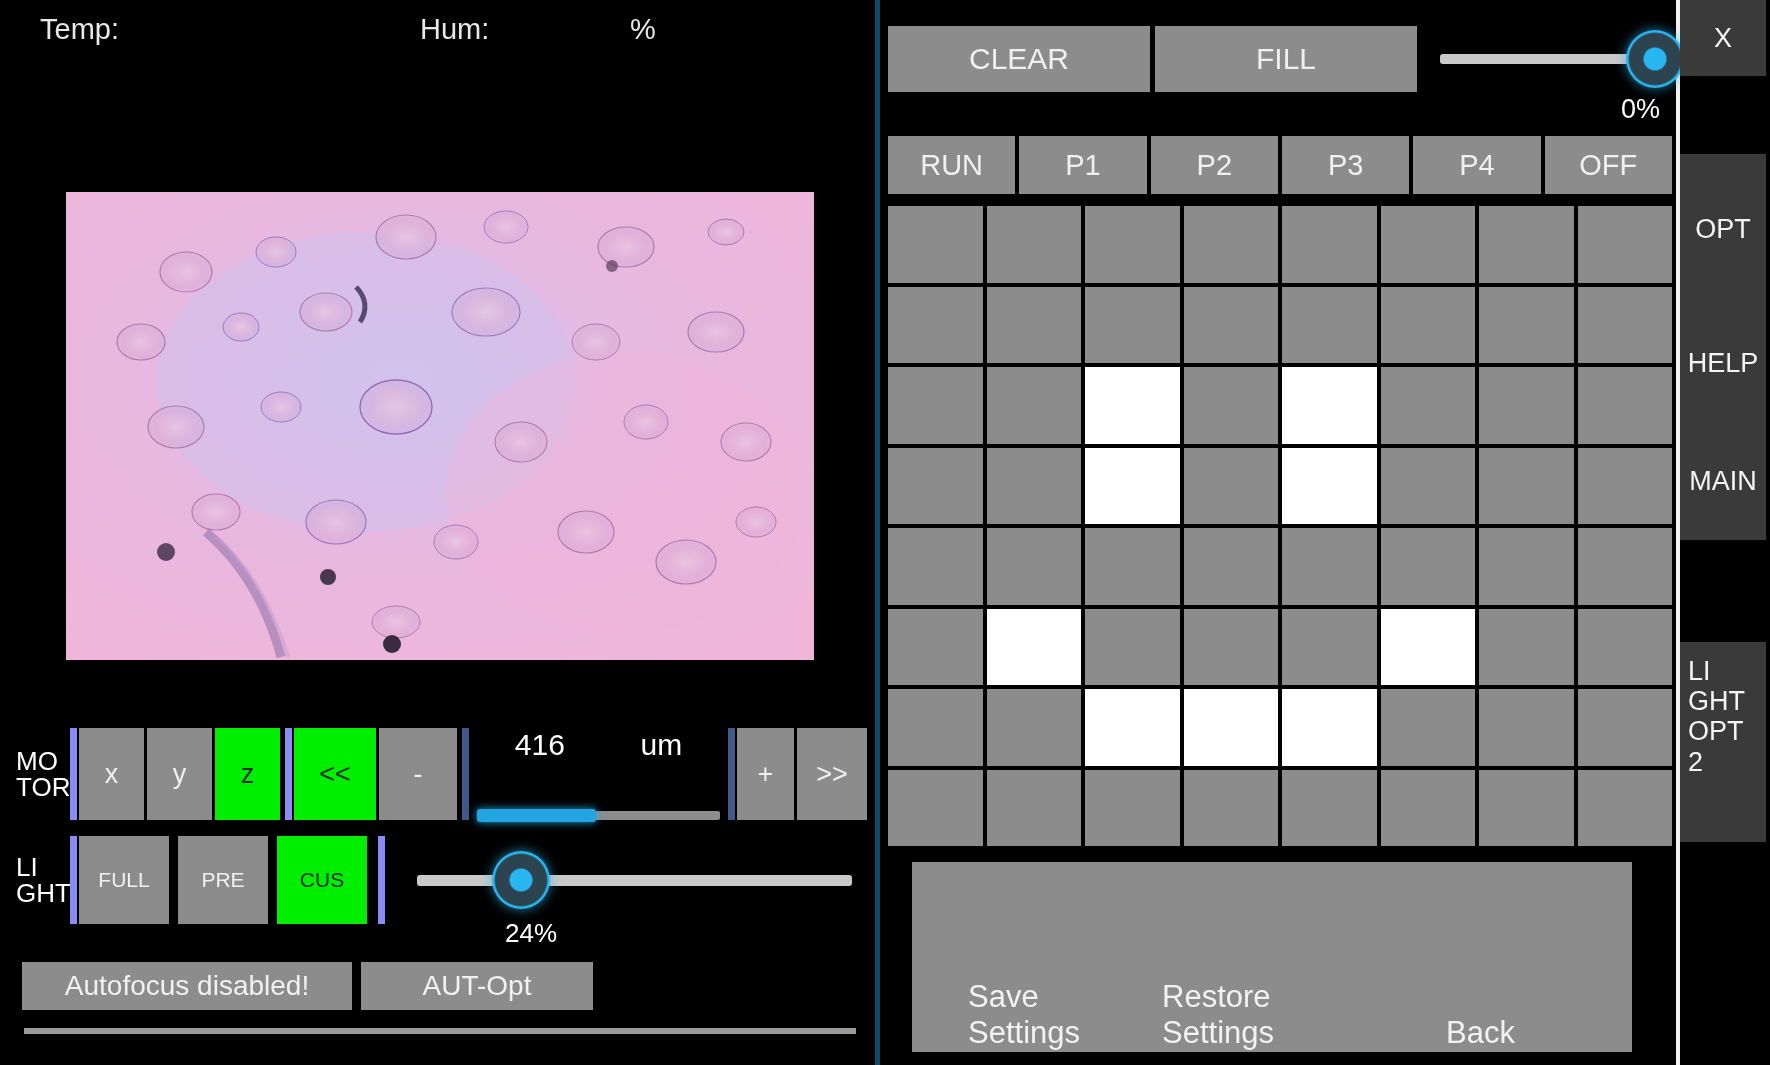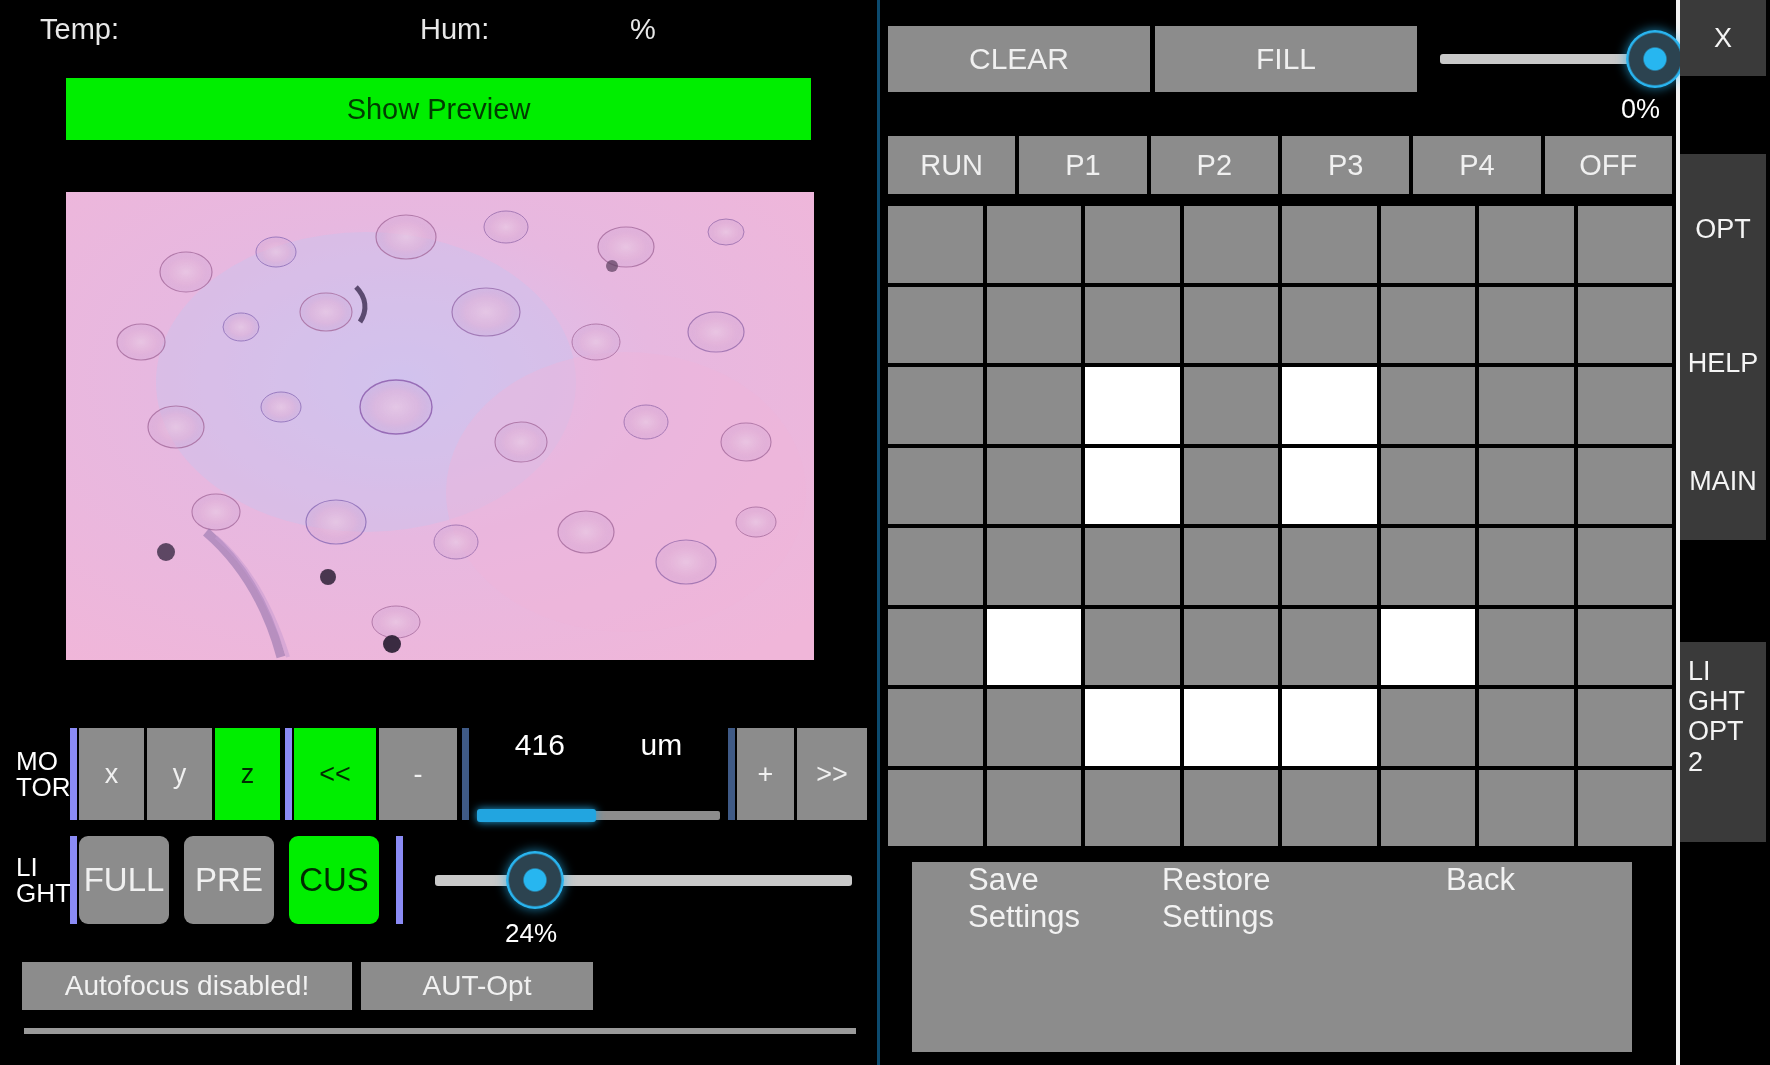--- a/index.html
+++ b/index.html
@@ -10,21 +10,21 @@
     overflow: hidden;
   }
   .root { position: relative; width: 1770px; height: 1065px; background: #000; display: flex; }
 
   
   .left-panel {
     position: relative;
     width: 880px; height: 1065px;
     background: #000;
     flex: 0 0 880px;
-    border-right: 3px solid #0c4a6e;
+    border-right: 5px solid #0c4a6e;
   }
   .env-row {
     display: flex; align-items: center;
     height: 58px; padding: 0 0 0 40px;
     color: #e8e8e8; font-size: 29px;
   }
   .env-label { width: 150px; text-align: left; }
   .env-label.hum { width: 210px; text-align: left; margin-left: 230px; }
   .env-pct { }
 
@@ -95,23 +95,23 @@
     box-shadow: 0 0 8px #22a5e0;
   }
 
   
   .light-row {
     position: absolute; left: 0; top: 836px;
     width: 880px; height: 88px;
     display: flex; align-items: stretch;
   }
   .lbtn {
-    background: #8c8c8c; color: #f0f0f0; font-size: 33px;
-    display: flex; align-items: center; justify-content: center;
-    width: 90px; margin-right: 15px; border-radius: 9px;
+    background: #8c8c8c; color: #f0f0f0; font-size: 21px;
+    display: flex; align-items: center; justify-content: center;
+    width: 90px; margin-right: 9px;
   }
   .lbtn.on { background: #00ee00; color: #002a00; }
   .light-slider-wrap {
     position: relative; flex: 1;
     display: flex; align-items: center;
     margin-left: 30px; padding-right: 28px;
   }
   .light-track {
     position: relative; width: 100%; height: 11px;
     background: #c9c9c9; border-radius: 3px;
@@ -207,21 +207,21 @@
     gap: 4px;
     background: #000;
   }
   .cell { background: #8c8c8c; }
   .cell.on { background: #ffffff; }
 
   .settings-panel {
     position: absolute; left: 32px; top: 862px;
     width: 720px; height: 190px;
     background: #8c8c8c;
-    display: flex; align-items: flex-start;
+    display: flex; align-items: flex-end;
   }
   .set-btn {
     color: #f2f2f2; font-size: 31px; line-height: 1.18;
     padding-left: 8px;
   }
   .set-btn.s1 { width: 240px; padding-left: 56px; }
   .set-btn.s2 { width: 252px; padding-left: 10px; }
   .set-btn.s3 { width: 200px; padding-left: 42px; }
 
   
@@ -247,21 +247,20 @@
 <div class="root">
 
   <div class="left-panel">
 
     <div class="env-row">
       <span class="env-label">Temp:</span>
       <span class="env-label hum">Hum:</span>
       <span class="env-pct">%</span>
     </div>
 
-    <div class="show-preview">Show Preview</div>
 
     <div class="preview-img">
       <svg viewBox="0 0 748 468" preserveAspectRatio="none">
         <defs>
           <radialGradient id="bgA" cx="45%" cy="40%" r="75%">
             <stop offset="0%" stop-color="#d8c2ee"></stop>
             <stop offset="45%" stop-color="#e7b8e0"></stop>
             <stop offset="100%" stop-color="#f0b6d9"></stop>
           </radialGradient>
           <radialGradient id="cellg">

